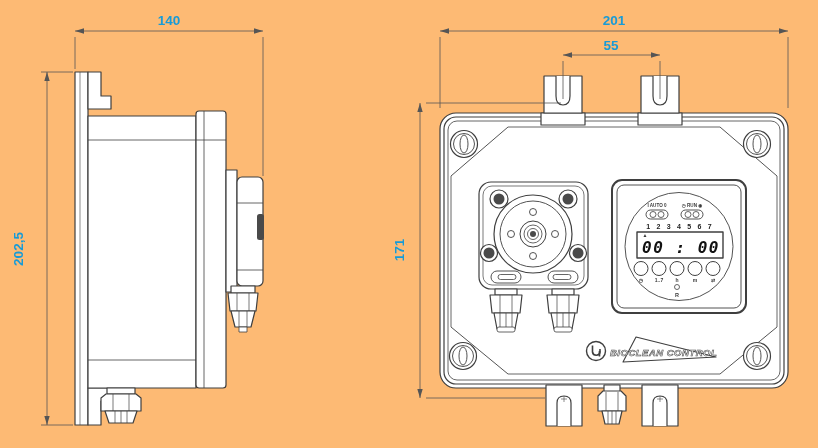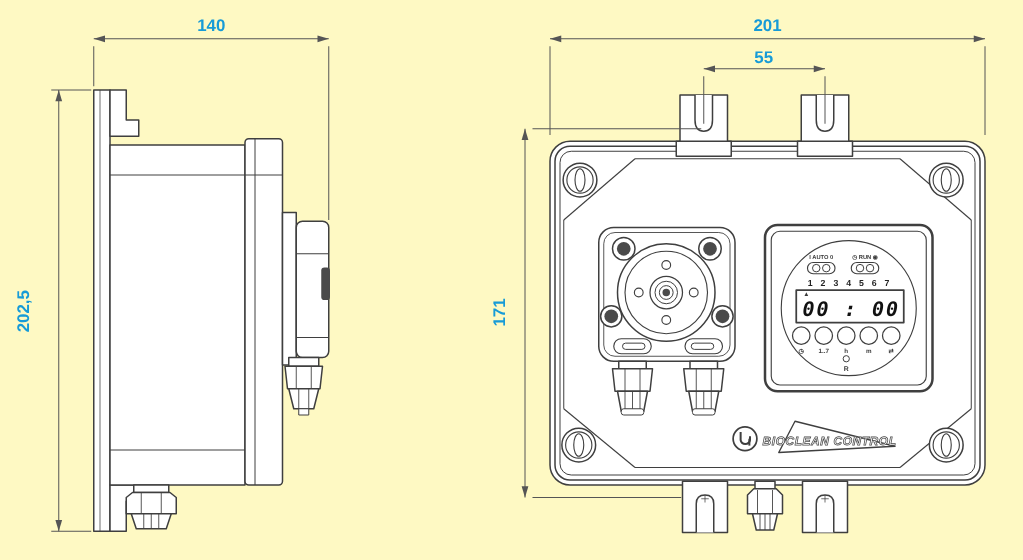--- a/index.html
+++ b/index.html
@@ -1,16 +1,16 @@
 <!DOCTYPE html>
 <html><head>
 <meta charset="utf-8">
 <style>
   html,body{margin:0;padding:0;background:#ffffff;}
-  .stage{position:relative;width:818px;height:448px;background:#fef9c3;overflow:hidden;}
+  .stage{position:relative;width:818px;height:448px;background:#fdba74;overflow:hidden;}
   svg{position:absolute;left:0;top:0;}
   .dim{font:bold 13.5px "Liberation Sans",sans-serif;}
   .t45{font:bold 4.6px "Liberation Sans",sans-serif;fill:#3a3a3a;}
   .t5{font:bold 5px "Liberation Sans",sans-serif;fill:#3a3a3a;}
   .t55{font:bold 5.5px "Liberation Sans",sans-serif;fill:#3a3a3a;}
   .days{font:bold 7px "Liberation Sans",sans-serif;letter-spacing:2.2px;fill:#222;}
   .lcd{font:italic bold 16px "DejaVu Sans Mono",monospace;letter-spacing:1.5px;fill:#111;}
   .brand{font:italic bold 9.5px "Liberation Sans",sans-serif;letter-spacing:.5px;
          fill:#ffffff;stroke:#4a4a4a;stroke-width:.6px;}
 </style>

